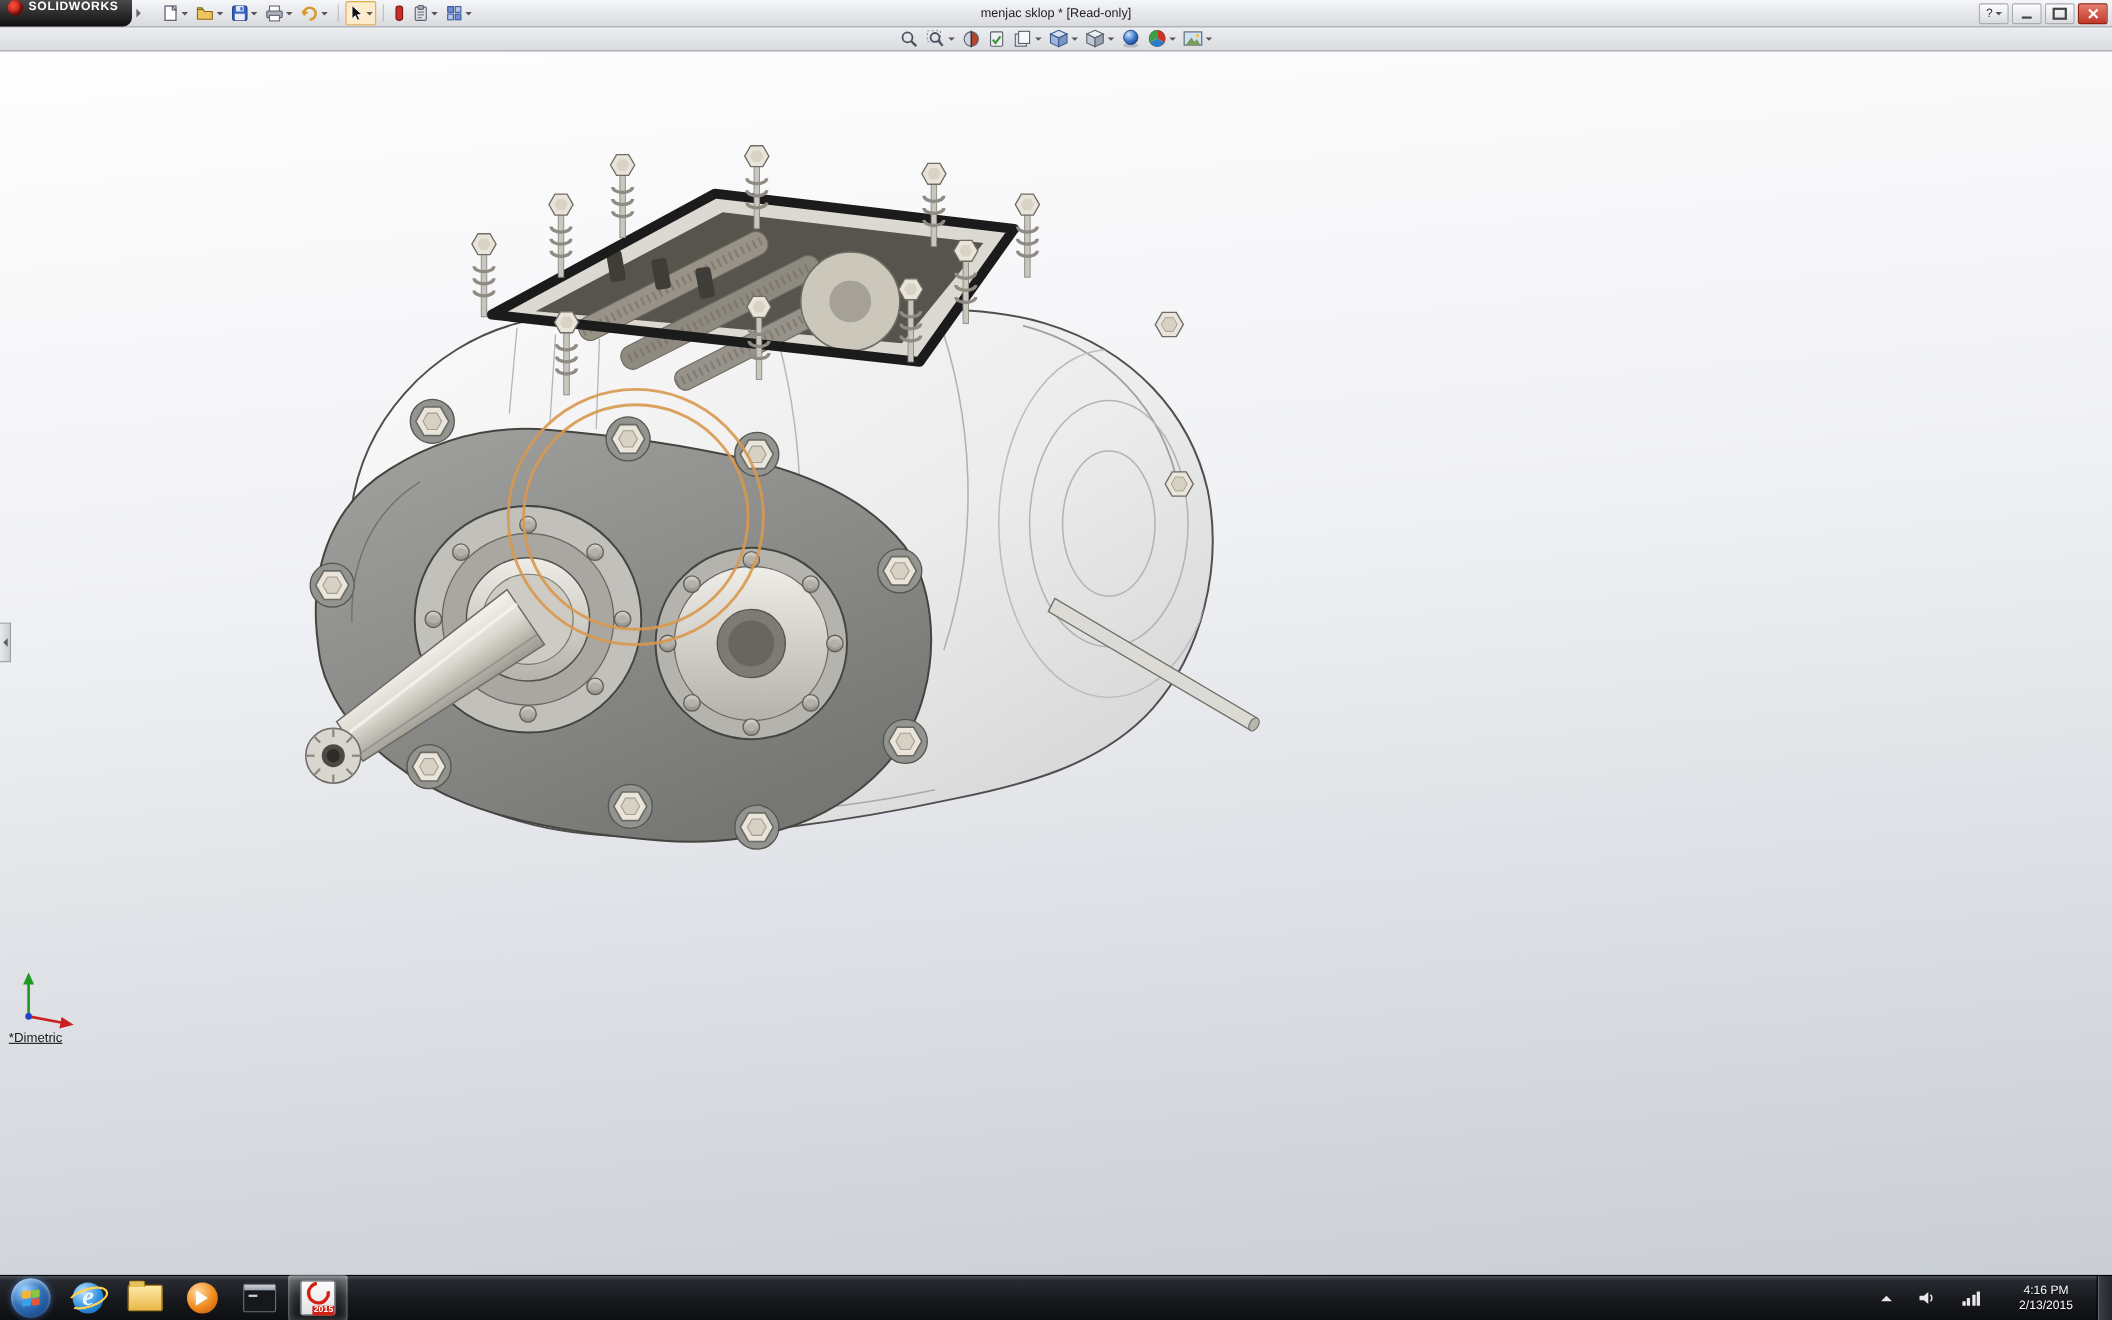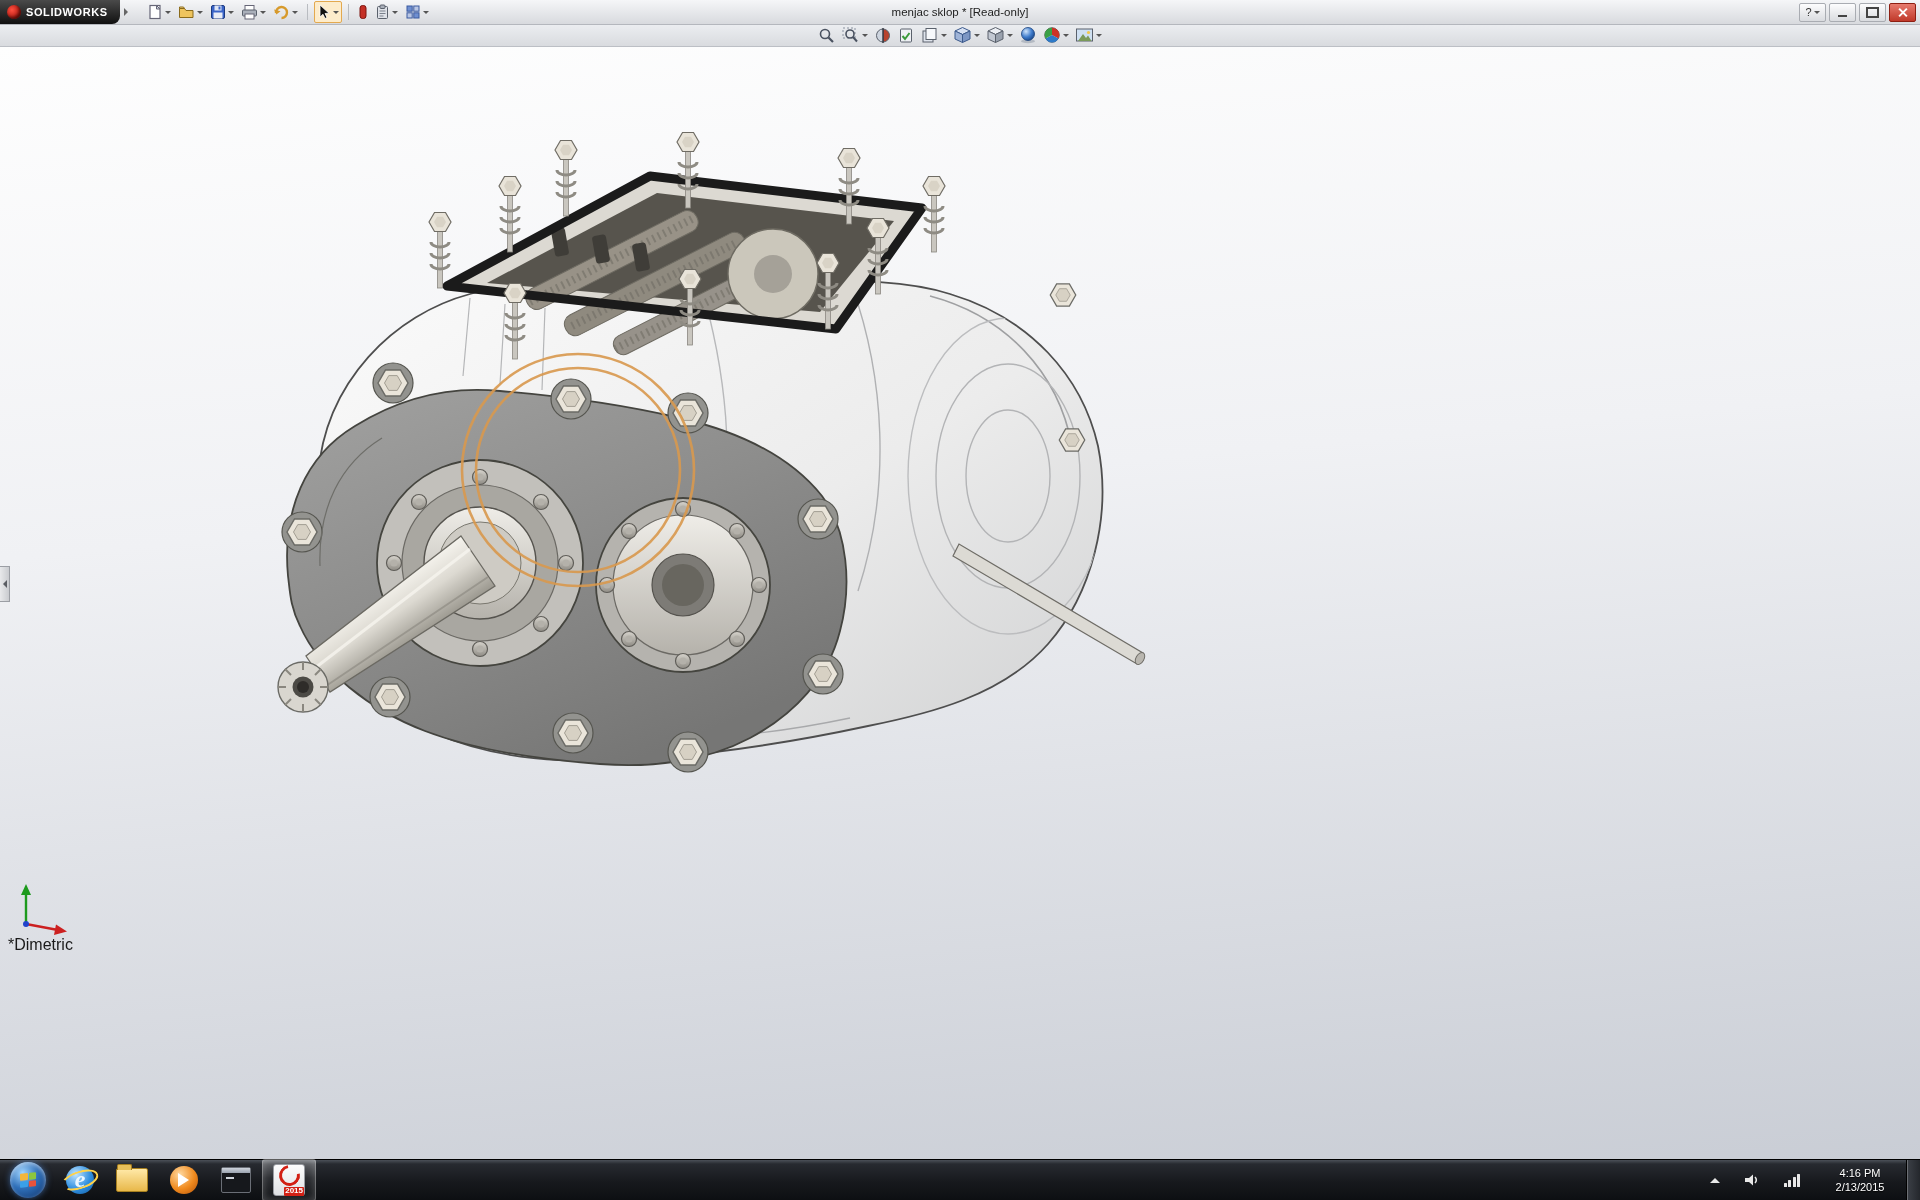--- a/index.html
+++ b/index.html
@@ -4,21 +4,21 @@
 <style>
   html,body{margin:0;padding:0;}
   body{width:1920px;height:1200px;overflow:hidden;position:relative;
        font-family:"Liberation Sans",sans-serif;background:#000;}
 
   
   #titlebar{position:absolute;top:0;left:0;right:0;height:24px;z-index:40;
     background:linear-gradient(#f5f6f8,#d8dade);border-bottom:1px solid #b4b7bd;
     display:flex;align-items:center;}
   .sw-logo{height:24px;background:linear-gradient(#4a4a4a,#101010);color:#fff;
-    display:flex;align-items:center;gap:5px;padding:0 12px 0 7px;border-radius:0 0 8px 0;}
+    display:flex;gap:5px;padding:0 12px 0 7px;border-radius:0 0 8px 0;}
   .sw-logo .swirl{width:14px;height:14px;border-radius:50%;
     background:radial-gradient(circle at 35% 35%, #ff5040, #b01810 70%);
     box-shadow:inset -2px -2px 3px rgba(0,0,0,.5);}
   .sw-logo span{font-size:11px;font-weight:bold;letter-spacing:.6px;}
   .logo-caret{width:0;height:0;border:4px solid transparent;border-left-color:#666;margin:0 4px;}
   .tb-group{display:flex;align-items:center;margin-left:8px;gap:1px;}
   .tbtn{height:20px;display:flex;align-items:center;padding:0 2px;border:1px solid transparent;border-radius:2px;}
   .tbtn.active{background:#fdeccb;border-color:#e3a94f;}
   .caret{width:0;height:0;border:3px solid transparent;border-top-color:#555;margin:4px 0 0 2px;}
   .tsep{width:1px;height:16px;background:#b9bcc1;margin:0 5px;}
@@ -43,21 +43,21 @@
   .docwin-controls{position:absolute;right:4px;top:26px;display:flex;align-items:center;gap:3px;}
   .dwc{width:19px;height:15px;border:1px solid #9fa2a8;border-radius:2px;
     background:linear-gradient(#fbfbfc,#dcdee2);display:flex;align-items:center;justify-content:center;}
   .pane{width:9px;height:7px;border:1px solid #556;background:#cdd6e6;}
   .pane.split{background:linear-gradient(90deg,#cdd6e6 50%,#8fa3c4 50%);}
 
   
   #viewport{position:absolute;top:46px;left:0;right:0;bottom:40px;
     background:linear-gradient(175deg,#fefefe 0%,#f0f1f4 40%,#c9cdd5 100%);}
   #model-svg{position:absolute;left:0;top:0;}
-  #view-label{position:absolute;left:8px;top:890px;font-size:16px;color:#1a1a1a;}
+  #view-label{position:absolute;left:8px;top:890px;font-size:12px;color:#1a1a1a;text-decoration:underline;}
   #triad{position:absolute;left:14px;top:834px;}
   #left-tab{position:absolute;left:0;top:520px;width:9px;height:34px;
     background:linear-gradient(90deg,#e8e9eb,#c9cbcf);border:1px solid #9b9ea4;border-left:none;
     display:flex;align-items:center;justify-content:center;}
   #left-tab .arrow{width:0;height:0;border:4px solid transparent;border-right-color:#5a5d63;margin-left:-3px;}
 
   
   #taskbar{position:absolute;left:0;right:0;bottom:0;height:40px;z-index:50;
     background:linear-gradient(#4b5058 0%,#272a30 10%,#17191d 55%,#0d0f12 100%);
     display:flex;align-items:center;border-top:1px solid #000;}

